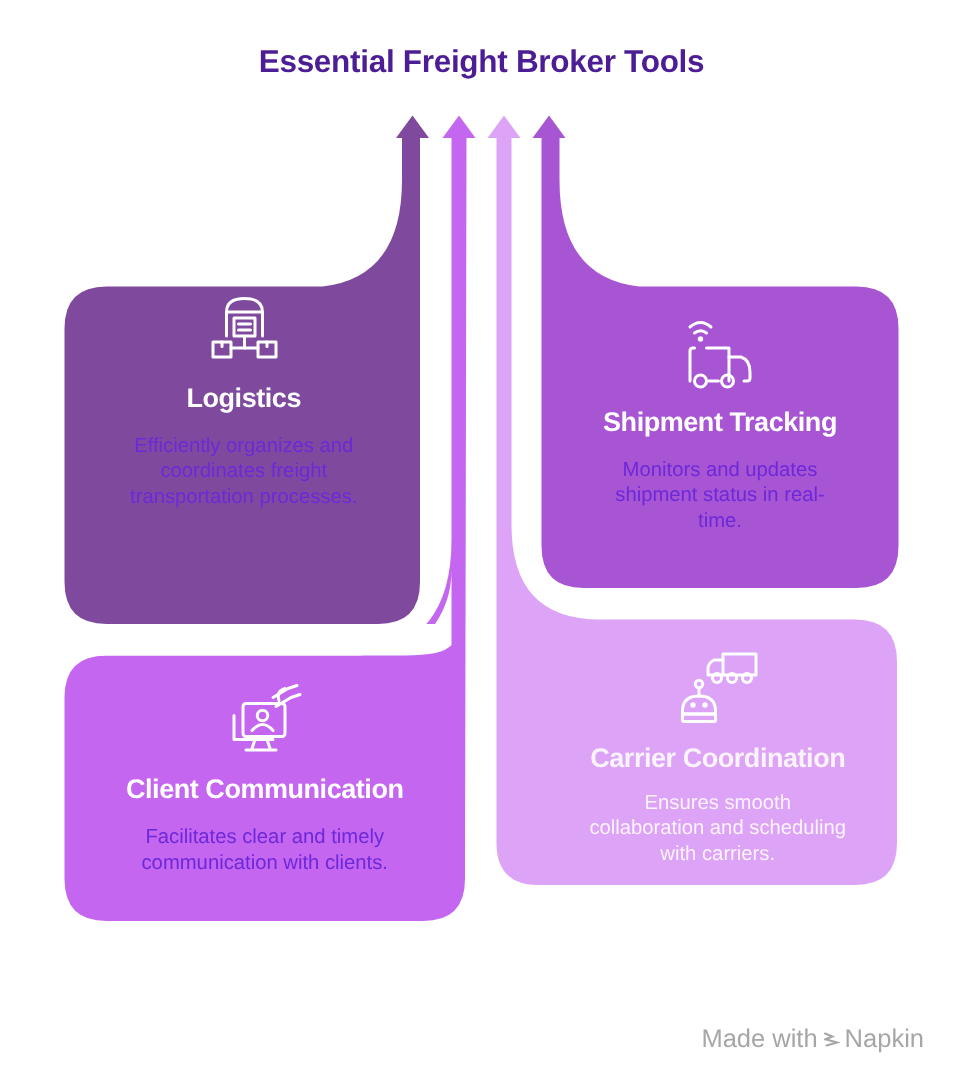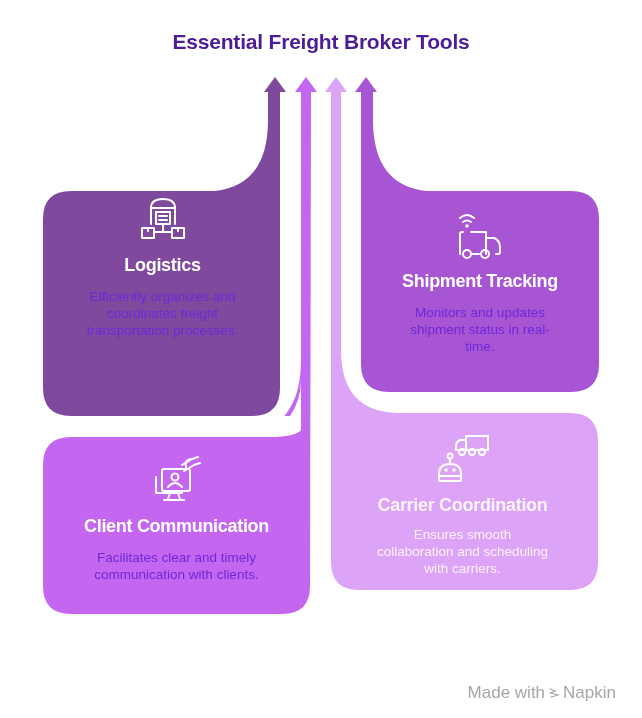--- a/index.html
+++ b/index.html
@@ -6,21 +6,21 @@
   body { width: 642px; height: 718px; position: relative; overflow: hidden; font-family: "Liberation Sans", sans-serif; }
   #title { position: absolute; left: 0; width: 642px; top: 30px; text-align: center; font-size: 21px; font-weight: bold; color: #484848; letter-spacing: -0.2px; }
   svg#shapes { position: absolute; left: 0; top: 0; }
   .card { position: absolute; text-align: center; color: #ffffff; }
   .card .icon { display: block; margin: 0 auto; }
   .card .heading { font-weight: bold; font-size: 18px; line-height: 22px; letter-spacing: -0.3px; }
   .card .desc { font-size: 13.5px; line-height: 17px; margin-top: 12px; color: #6d28d9; }
   #card-logistics { left: 43px; top: 194px; width: 239px; }
   #card-shipment { left: 361px; top: 210px; width: 238px; text-align: center; }
   #card-client { left: 43px; top: 455px; width: 267px; }
-  #card-carrier { left: 331px; top: 432px; width: 263px; }
+  #card-carrier { left: 347px; top: 432px; width: 263px; }
   #card-carrier .desc, #card-carrier .heading { color: #fbf3fe; }
   #footer { position: absolute; right: 26px; top: 683px; font-size: 17px; color: #a6a6a6; display: flex; align-items: center; gap: 3px; }
 </style>
 </head>
 <body>
 
 <div id="title" style="color: #4c1d95;">Essential Freight Broker Tools</div>
 
 <svg id="shapes" width="642" height="718" viewBox="0 0 642 718">
 

